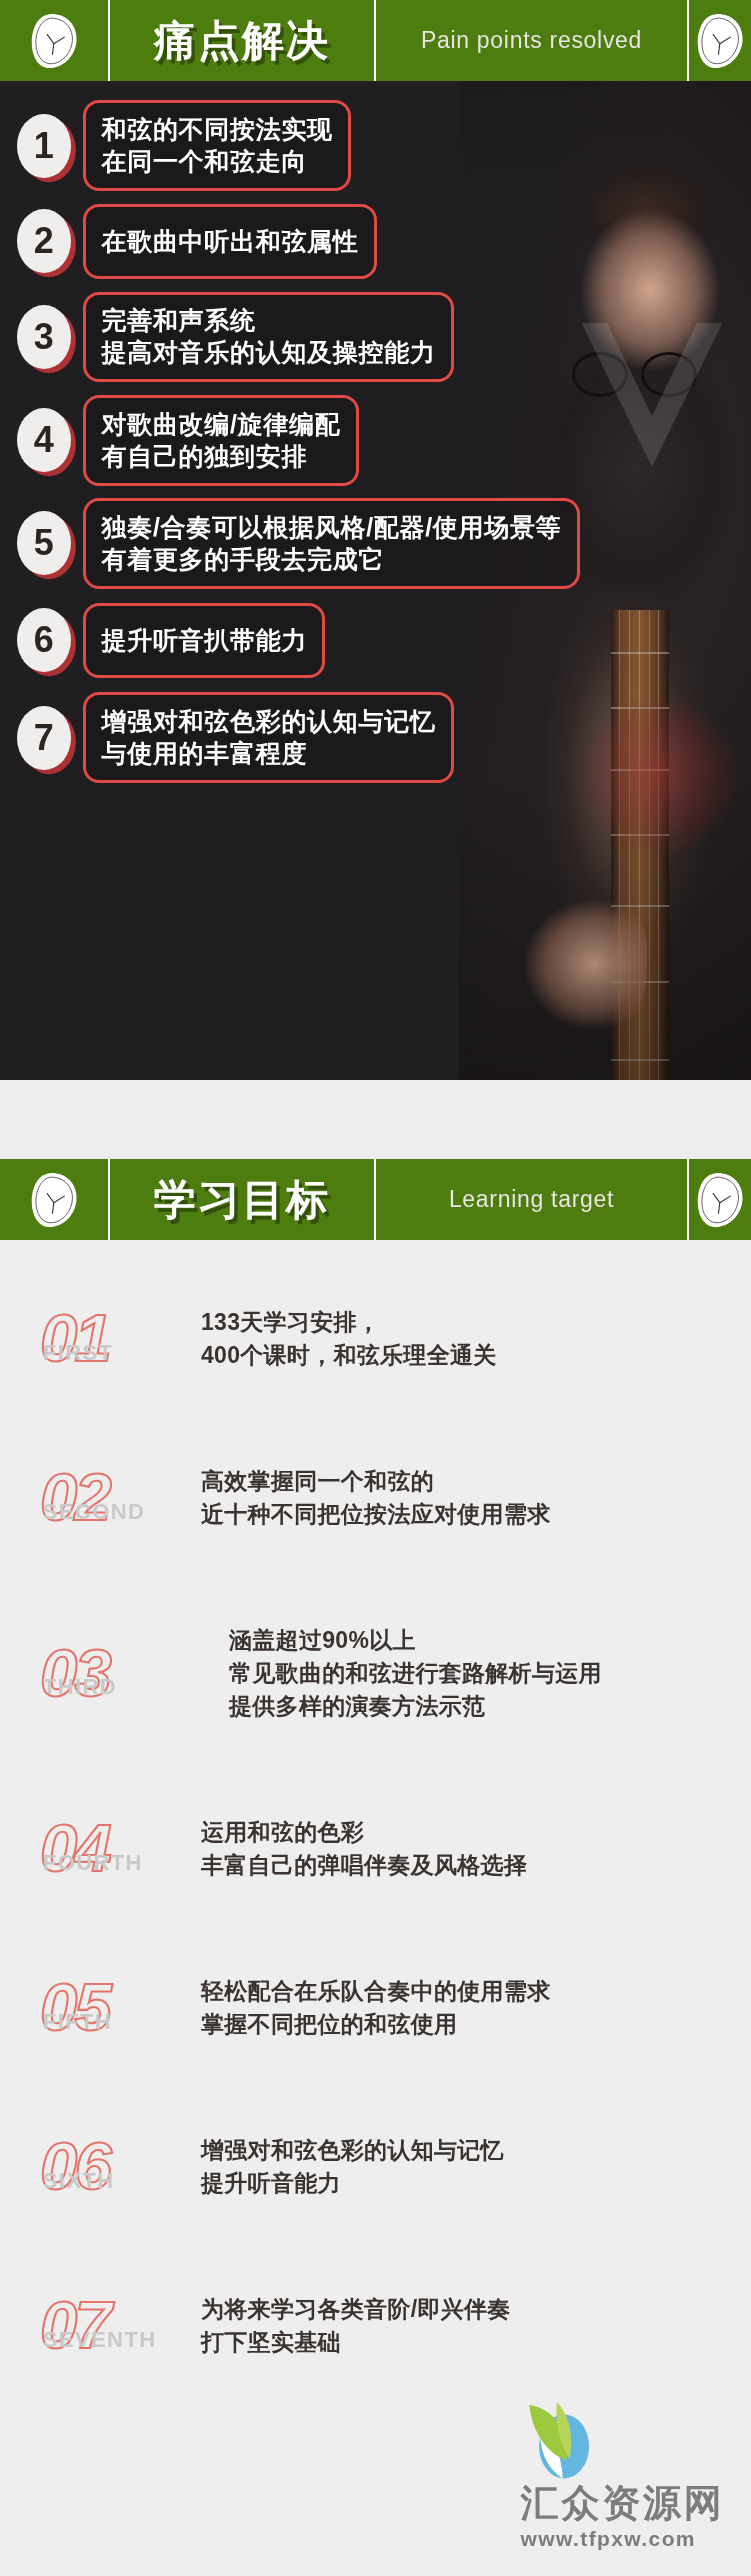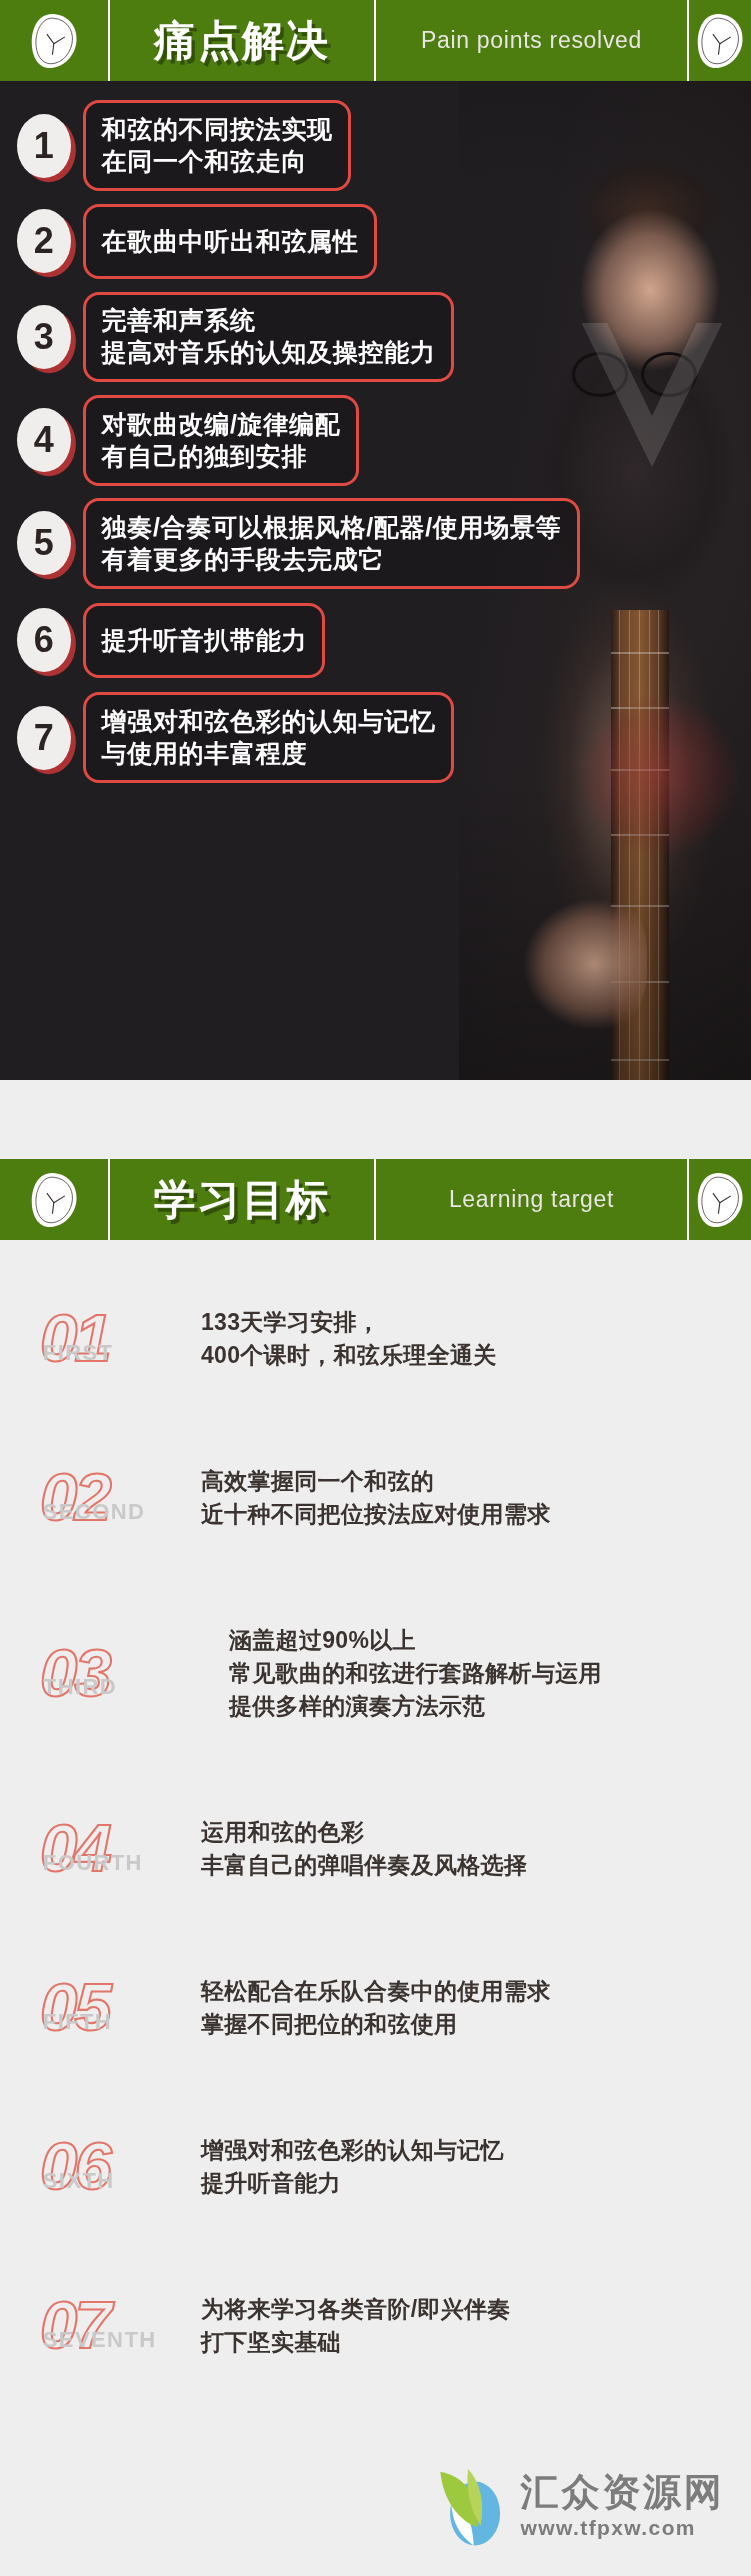--- a/index.html
+++ b/index.html
@@ -199,21 +199,21 @@
     letter-spacing: 0.3px;
     white-space: nowrap;
   }
 
   
   .footer-wm {
     position: absolute;
     right: 26.4px;
     bottom: 25px;
     display: flex;
-    align-items: center;
+    flex-direction: column;
   }
   .wm-mark { width: 82px; height: 89px; margin-right: 7px; }
   .wm-texts { display: flex; flex-direction: column; }
   .wm-cn {
     font-size: 38px; font-weight: 700; color: #7c7c7c; letter-spacing: 2.8px; line-height: 1.05;
   }
   .wm-url {
     font-size: 21px; font-weight: 700; color: #7c7c7c; letter-spacing: 1.4px; margin-top: 2.8px;
   }
 </style>

